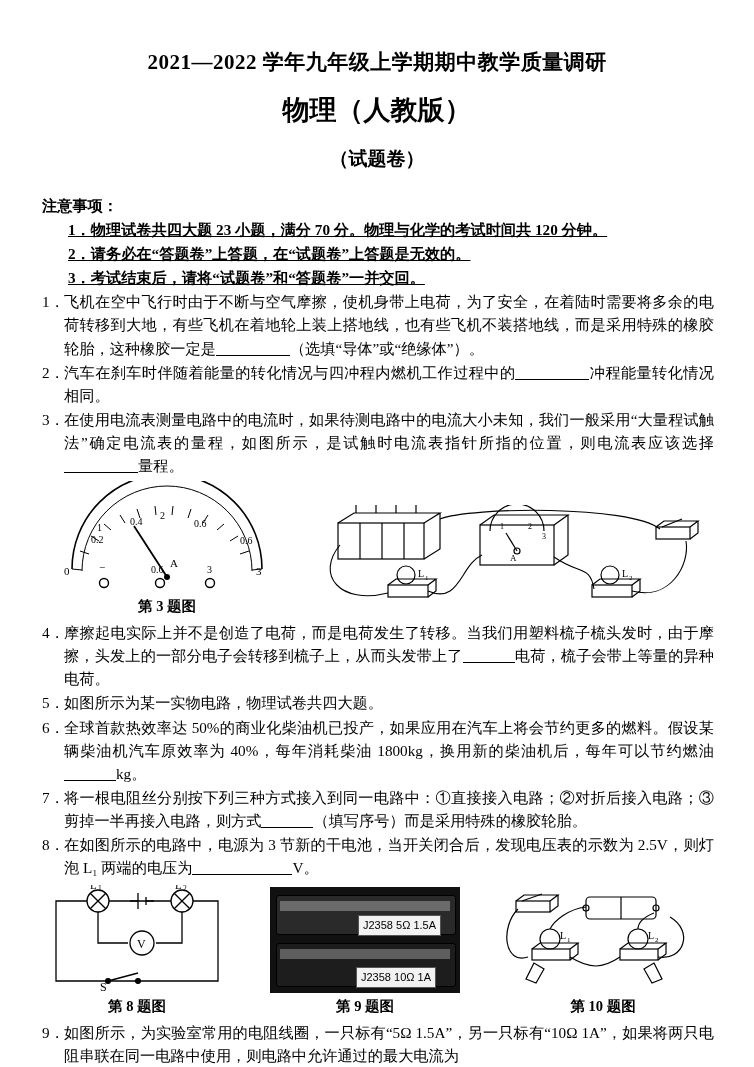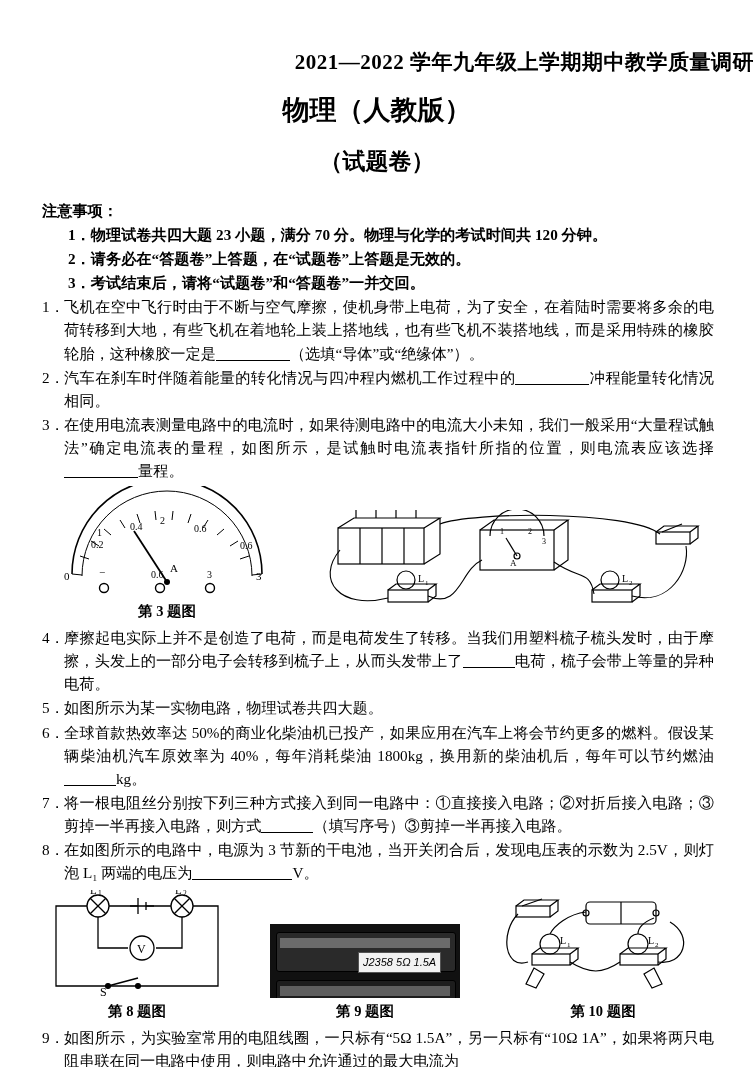--- a/index.html
+++ b/index.html
@@ -16,52 +16,53 @@
     overflow: hidden;
   }
   .page {
     position: relative;
     width: 754px;
     height: 1067px;
     padding: 0;
     box-sizing: border-box;
   }
   .title-1 {
-    text-align: right;
+    text-align: center;
     font-weight: bold;
     font-size: 21px;
     letter-spacing: 0.5px;
     margin-top: 48px;
   }
   .title-2 {
     text-align: center;
     font-weight: bold;
     font-size: 27px;
     margin-top: 16px;
   }
   .title-3 {
     text-align: center;
     font-weight: bold;
-    font-size: 23px;
+    font-size: 19px;
     margin-top: 18px;
   }
   .body-wrap {
     margin: 22px 40px 0 42px;
     font-size: 15.2px;
     line-height: 1.52;
   }
   .notice-head {
     font-weight: bold;
     font-size: 15.2px;
     margin-bottom: 1px;
   }
   .notice-list {
     margin: 0 0 0 26px;
     padding: 0;
     list-style: none;
+    text-decoration: underline;
   }
   .notice-list li {
     font-weight: bold;
     margin-bottom: 1px;
     text-indent: 0;
   }
   .section-head {
     font-weight: bold;
     margin-top: 3px;
   }
@@ -288,21 +289,21 @@
     <div class="q">
       <div class="q-num">6．</div>
       <div class="q-body">
         <span>全球首款热效率达 50%的商业化柴油机已投产，如果应用在汽车上将会节约更多的燃料。假设某辆柴油机汽车原效率为 40%，每年消耗柴油 1800kg，换用新的柴油机后，每年可以节约燃油</span><span class="fill sm"></span><span>kg。</span>
       </div>
     </div>
 
     <div class="q">
       <div class="q-num">7．</div>
       <div class="q-body">
-        <span>将一根电阻丝分别按下列三种方式接入到同一电路中：①直接接入电路；②对折后接入电路；③剪掉一半再接入电路，则方式</span><span class="fill sm"></span><span>（填写序号）③剪掉一半再接入电路。</span>
+        <span>将一根电阻丝分别按下列三种方式接入到同一电路中：①直接接入电路；②对折后接入电路；③剪掉一半再接入电路，则方式</span><span class="fill sm"></span><span>（填写序号）而是采用特殊的橡胶轮胎。</span>
       </div>
     </div>
 
     <div class="q">
       <div class="q-num">8．</div>
       <div class="q-body">
         <span>在如图所示的电路中，电源为 3 节新的干电池，当开关闭合后，发现电压表的示数为 2.5V，则灯泡 L₁ 两端的电压为</span><span class="fill lg"></span><span>V。</span>
       </div>
     </div>
 
@@ -339,21 +340,21 @@
           <text x="56" y="6" font-size="7.5" font-family="Liberation Serif, serif">1</text>
           <text x="133" y="4" font-size="11" font-family="Liberation Serif, serif">L</text>
           <text x="141" y="6" font-size="7.5" font-family="Liberation Serif, serif">2</text>
           <text x="95" y="63" font-size="12" font-family="Liberation Serif, serif">V</text>
           <text x="58" y="106" font-size="12" font-family="Liberation Serif, serif">S</text>
         </svg>
         <div class="figcap">第 8 题图</div>
       </div>
 
       <div class="fig">
-        <div class="photo" style="width:190px;height:74px;font-style:italic;">
+        <div class="photo" style="width:190px;height:106px;">
           <div style="position:absolute;left:6px;top:8px;width:178px;height:38px;background:#2a2a2a;border-radius:3px;border:1px solid #000;"></div>
           <div style="position:absolute;left:10px;top:14px;width:170px;height:10px;background:#6b6b6b;"></div>
           <div style="position:absolute;left:6px;top:56px;width:178px;height:42px;background:#1d1d1d;border-radius:3px;border:1px solid #000;"></div>
           <div style="position:absolute;left:10px;top:62px;width:170px;height:10px;background:#5e5e5e;"></div>
           <div class="lbl" style="left:88px;top:28px;">J2358  5Ω  1.5A</div>
           <div class="lbl" style="left:86px;top:80px;">J2358  10Ω  1A</div>
         </div>
         <div class="figcap">第 9 题图</div>
       </div>
 

